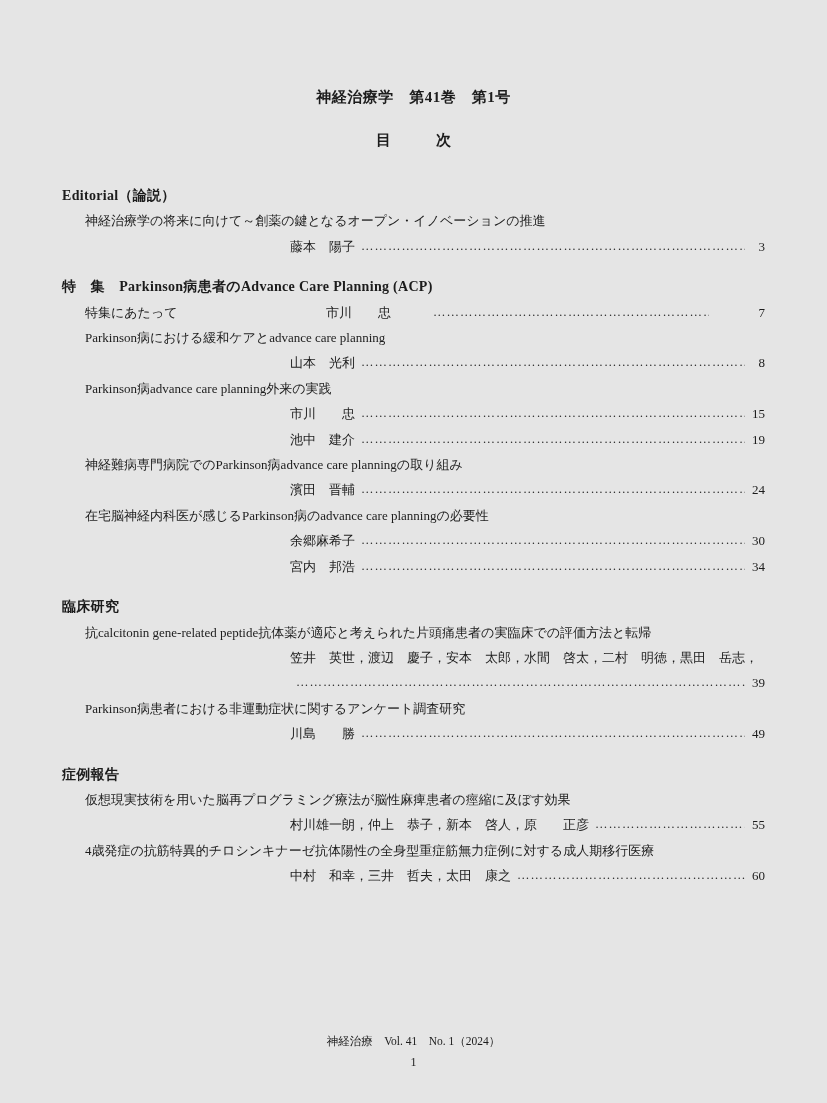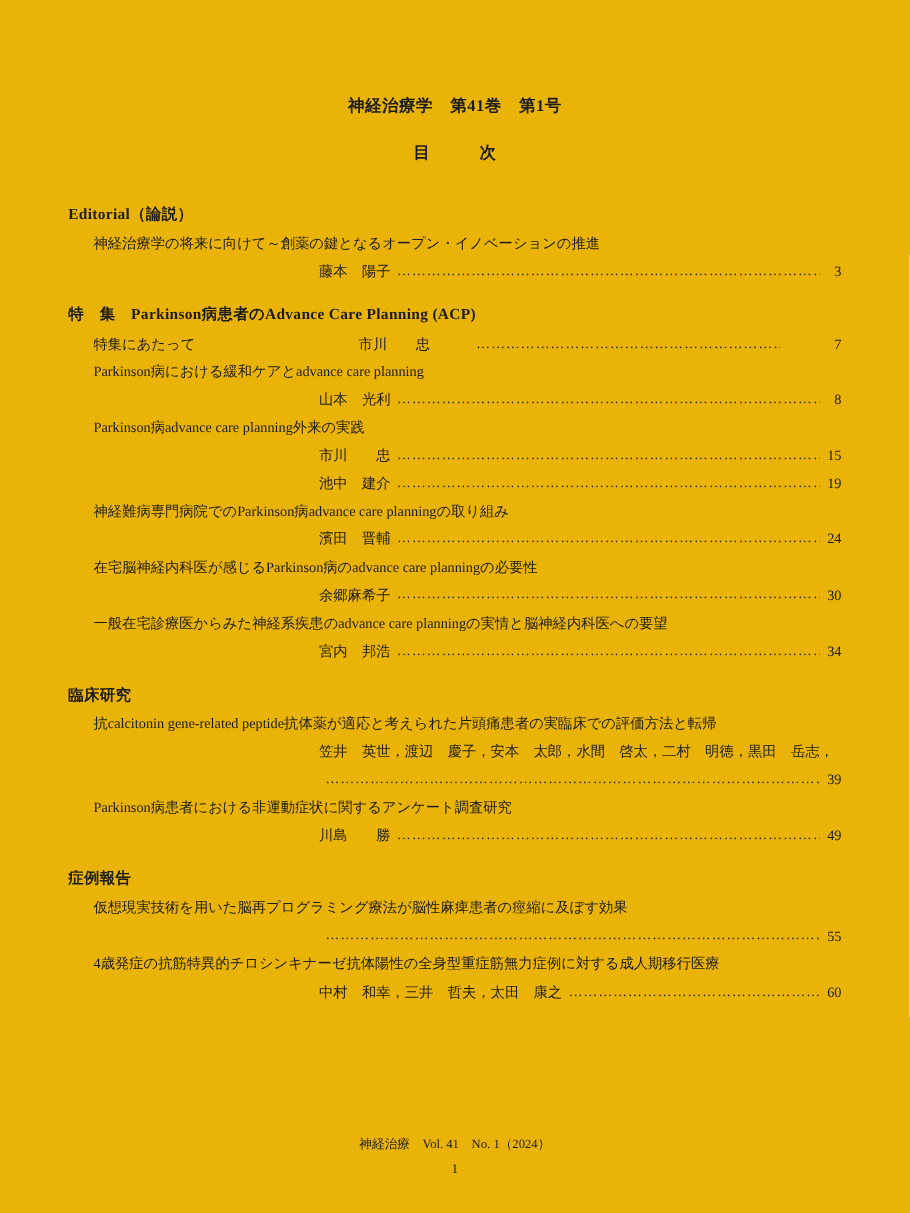--- a/index.html
+++ b/index.html
@@ -1,20 +1,20 @@
 <!DOCTYPE html>
 <html><head>
 <meta charset="utf-8">
 <style>
   html, body { margin: 0; padding: 0; background: #ffffff; }
   .page {
     position: relative;
     width: 827px;
     height: 1103px;
-    background: #eab308;
+    background: #e5e5e5;
     overflow: hidden;
     font-family: "Liberation Serif", "DejaVu Serif", serif;
     color: #1c1c1c;
   }
   .journal-title {
     padding-top: 88px;
     text-align: center;
     font-size: 15px;
     font-weight: bold;
     letter-spacing: 0.5px;
@@ -143,23 +143,20 @@
           <span class="page-num">24</span>
         </div>
         <div class="row title-row">
           <span class="entry-title">在宅脳神経内科医が感じるParkinson病のadvance care planningの必要性</span>
         </div>
         <div class="row author-row">
           <span class="author">余郷麻希子</span>
           <span class="leader">………………………………………………………………………………………………………………………………………………………………………………………………………………………………………………</span>
           <span class="page-num">30</span>
         </div>
-        <div class="row title-row">
-          <span class="entry-title">一般在宅診療医からみた神経系疾患のadvance care planningの実情と脳神経内科医への要望</span>
-        </div>
         <div class="row author-row">
           <span class="author">宮内　邦浩</span>
           <span class="leader">………………………………………………………………………………………………………………………………………………………………………………………………………………………………………………</span>
           <span class="page-num">34</span>
         </div>
       </div>
       <div class="section">
         <div class="section-heading">臨床研究</div>
         <div class="row title-row">
           <span class="entry-title">抗calcitonin gene-related peptide抗体薬が適応と考えられた片頭痛患者の実臨床での評価方法と転帰</span>
@@ -179,20 +176,21 @@
           <span class="leader">………………………………………………………………………………………………………………………………………………………………………………………………………………………………………………</span>
           <span class="page-num">49</span>
         </div>
       </div>
       <div class="section">
         <div class="section-heading">症例報告</div>
         <div class="row title-row">
           <span class="entry-title">仮想現実技術を用いた脳再プログラミング療法が脳性麻痺患者の痙縮に及ぼす効果</span>
         </div>
         <div class="row author-row">
+          <span class="author">村川雄一朗，仲上　恭子，新本　啓人，原　　正彦</span>
           <span class="leader">………………………………………………………………………………………………………………………………………………………………………………………………………………………………………………</span>
           <span class="page-num">55</span>
         </div>
         <div class="row title-row">
           <span class="entry-title">4歳発症の抗筋特異的チロシンキナーゼ抗体陽性の全身型重症筋無力症例に対する成人期移行医療</span>
         </div>
         <div class="row author-row">
           <span class="author">中村　和幸，三井　哲夫，太田　康之</span>
           <span class="leader">………………………………………………………………………………………………………………………………………………………………………………………………………………………………………………</span>
           <span class="page-num">60</span>

